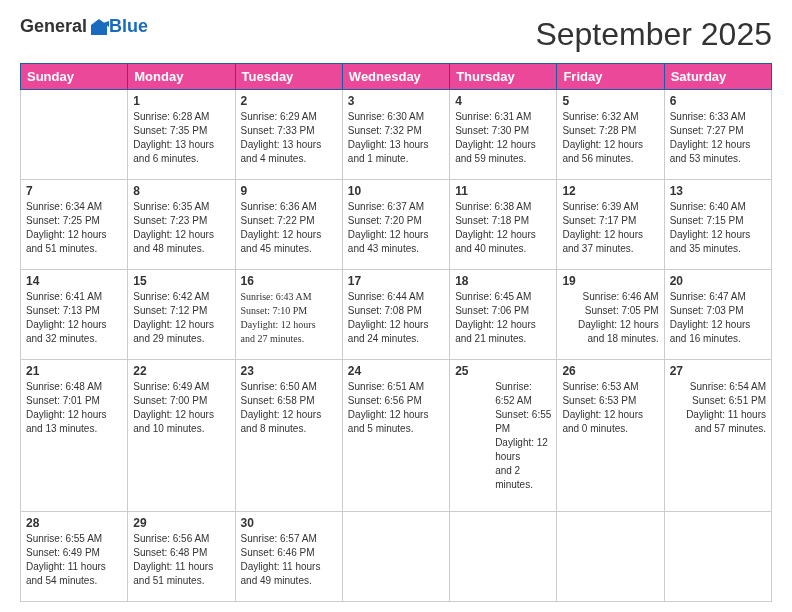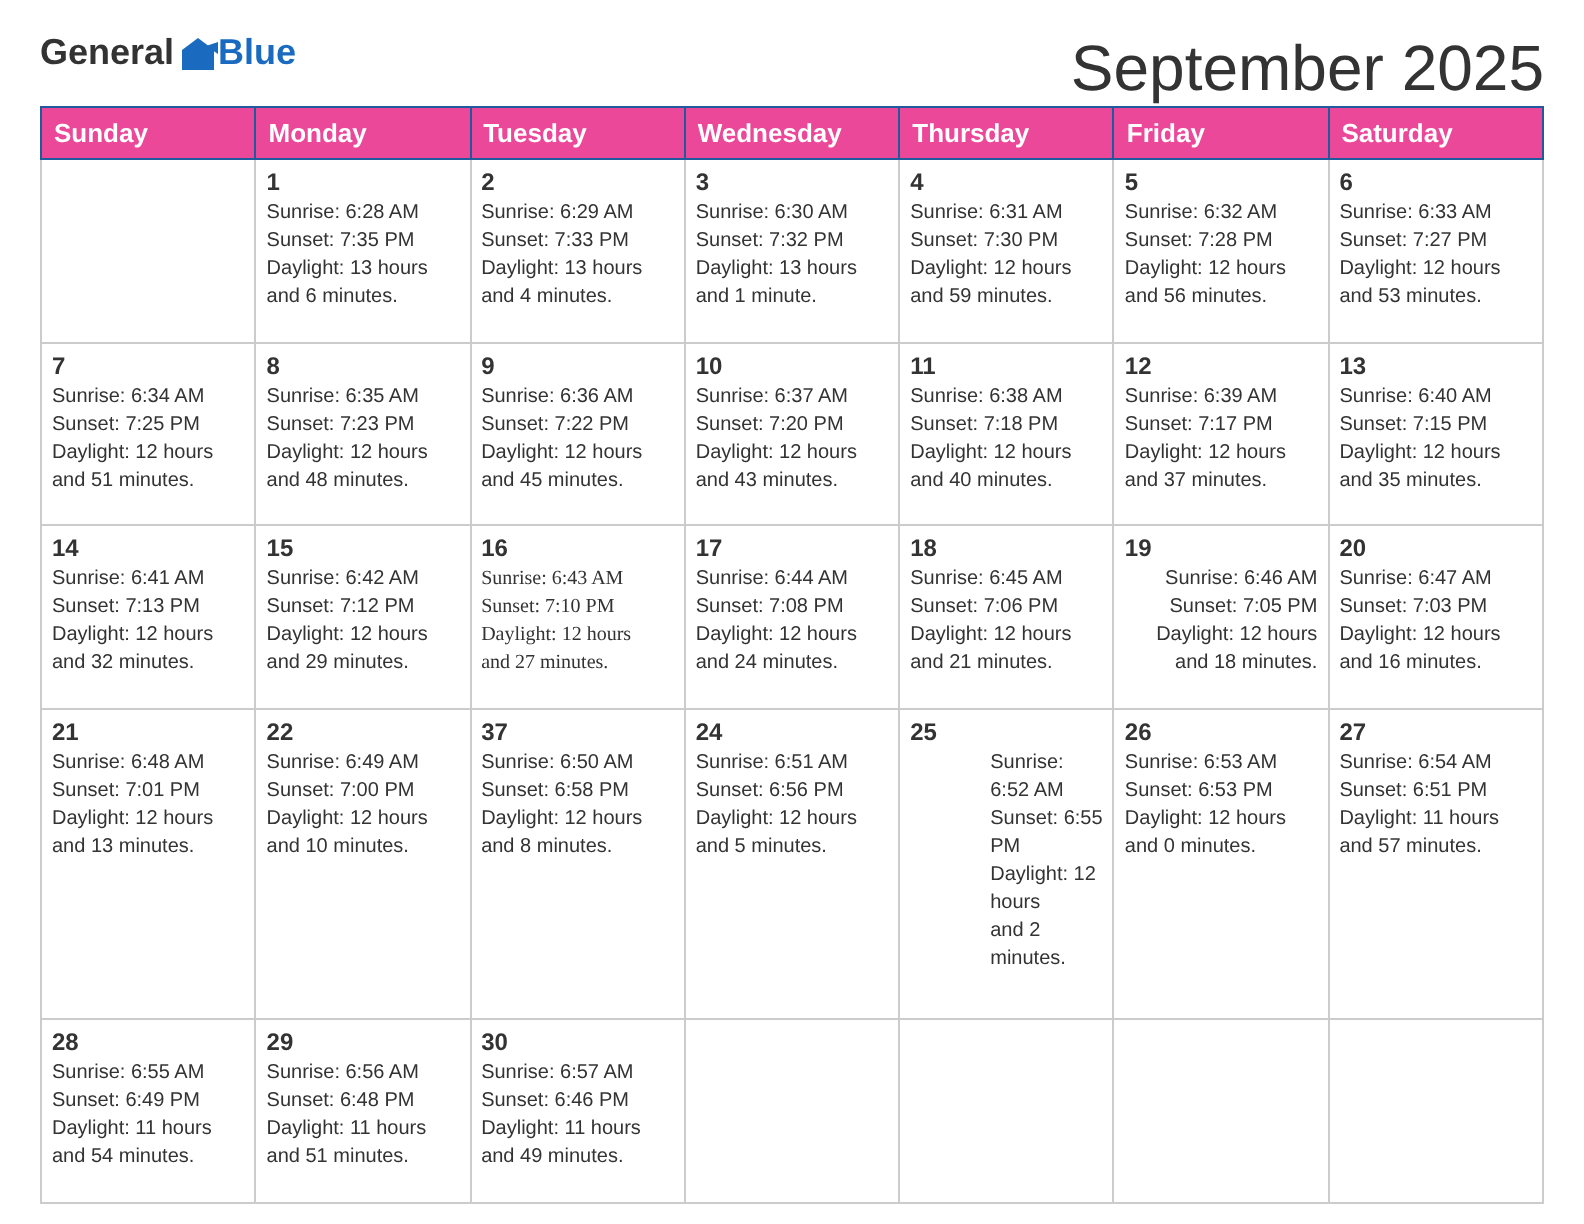--- a/index.html
+++ b/index.html
@@ -14,20 +14,21 @@
       width: 792px;
       height: 612px;
       padding: 16px 20px 10px 20px;
       display: flex;
       flex-direction: column;
     }
     .header {
       display: flex;
       justify-content: space-between;
       align-items: flex-start;
+      margin-bottom: 10px;
     }
     .logo {
       display: flex;
       flex-direction: column;
       align-items: flex-start;
     }
     .logo-text {
       display: flex;
       align-items: center;
     }
@@ -285,21 +286,21 @@
 and 13 minutes.</div>
           </td>
           <td>
             <span class="day-number">22</span>
             <div class="day-info" style="white-space: pre-line;">Sunrise: 6:49 AM
 Sunset: 7:00 PM
 Daylight: 12 hours
 and 10 minutes.</div>
           </td>
           <td>
-            <span class="day-number">37</span>
+            <span class="day-number">23</span>
             <div class="day-info" style="white-space: pre-line;">Sunrise: 6:50 AM
 Sunset: 6:58 PM
 Daylight: 12 hours
 and 8 minutes.</div>
           </td>
           <td>
             <span class="day-number">24</span>
             <div class="day-info" style="white-space: pre-line;">Sunrise: 6:51 AM
 Sunset: 6:56 PM
 Daylight: 12 hours
@@ -314,21 +315,21 @@
           </td>
           <td>
             <span class="day-number">26</span>
             <div class="day-info" style="white-space: pre-line;">Sunrise: 6:53 AM
 Sunset: 6:53 PM
 Daylight: 12 hours
 and 0 minutes.</div>
           </td>
           <td>
             <span class="day-number">27</span>
-            <div class="day-info" style="white-space: pre-line;">Sunrise: 6:54 AM
+            <div class="day-info" style="white-space: pre-line; text-align: right;">Sunrise: 6:54 AM
 Sunset: 6:51 PM
 Daylight: 11 hours
 and 57 minutes.</div>
           </td>
         </tr>
         <tr>
           <td>
             <span class="day-number">28</span>
             <div class="day-info" style="white-space: pre-line;">Sunrise: 6:55 AM
 Sunset: 6:49 PM

